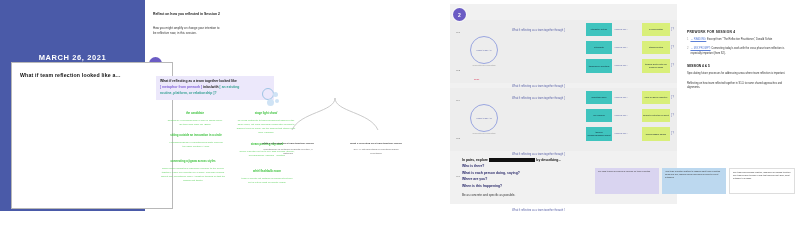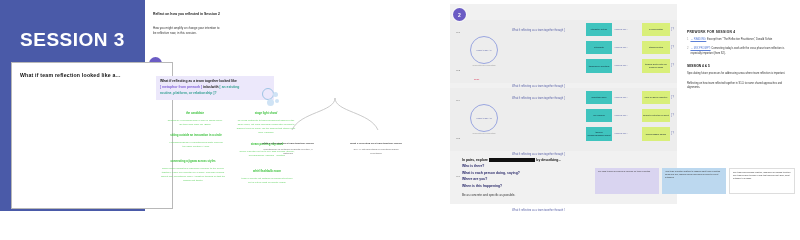--- a/index.html
+++ b/index.html
@@ -180,21 +180,21 @@
     box-shadow:0 0 0 1px rgba(255,255,255,.6);
   }
   .badge-tail{position:absolute;width:1px;height:10px;background:#8d82cf;}
 </style>
 </head>
 <body>
 
 <div class="canvas">
 
   <div class="title-panel">
-    <div class="session-title">SESSION 3</div>
+    <div class="session-date">MARCH 26, 2021</div>
 
     <div class="bullet-row">
       <div class="bullet-dot"></div>
       <div class="bullet-text">
         <span class="em">Imagining</span><span> what team reflection might look like</span>
       </div>
     </div>
 
     <div class="prework-card">
       <div class="prework-title">PREWORK</div>

